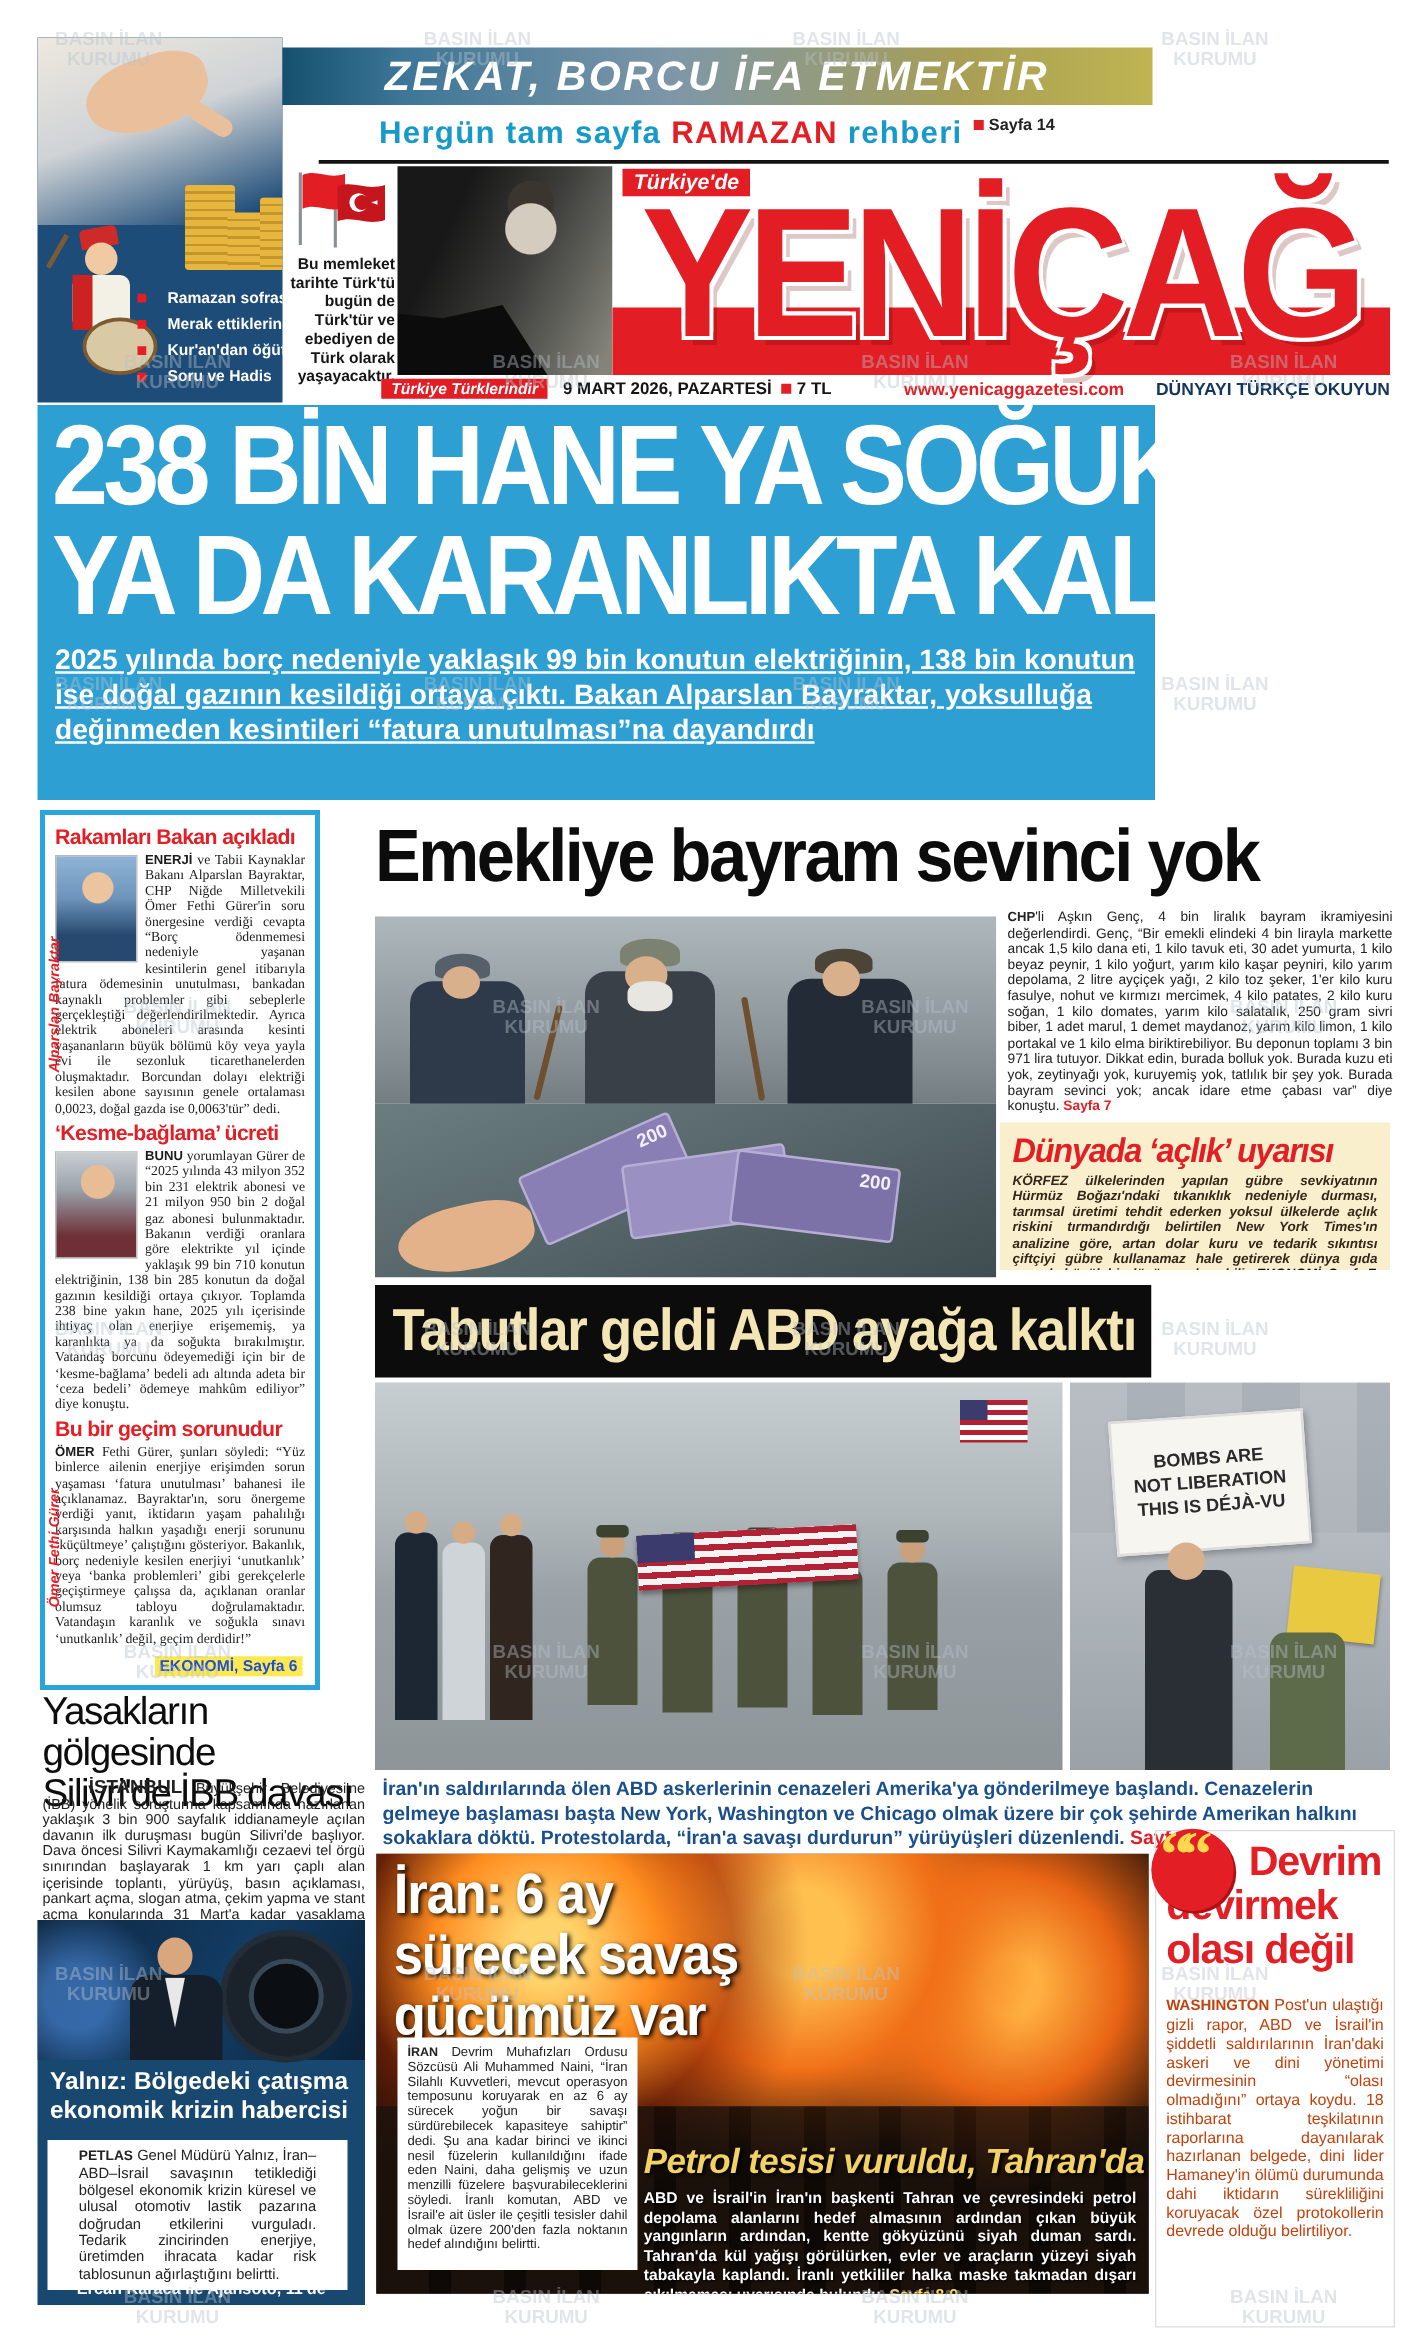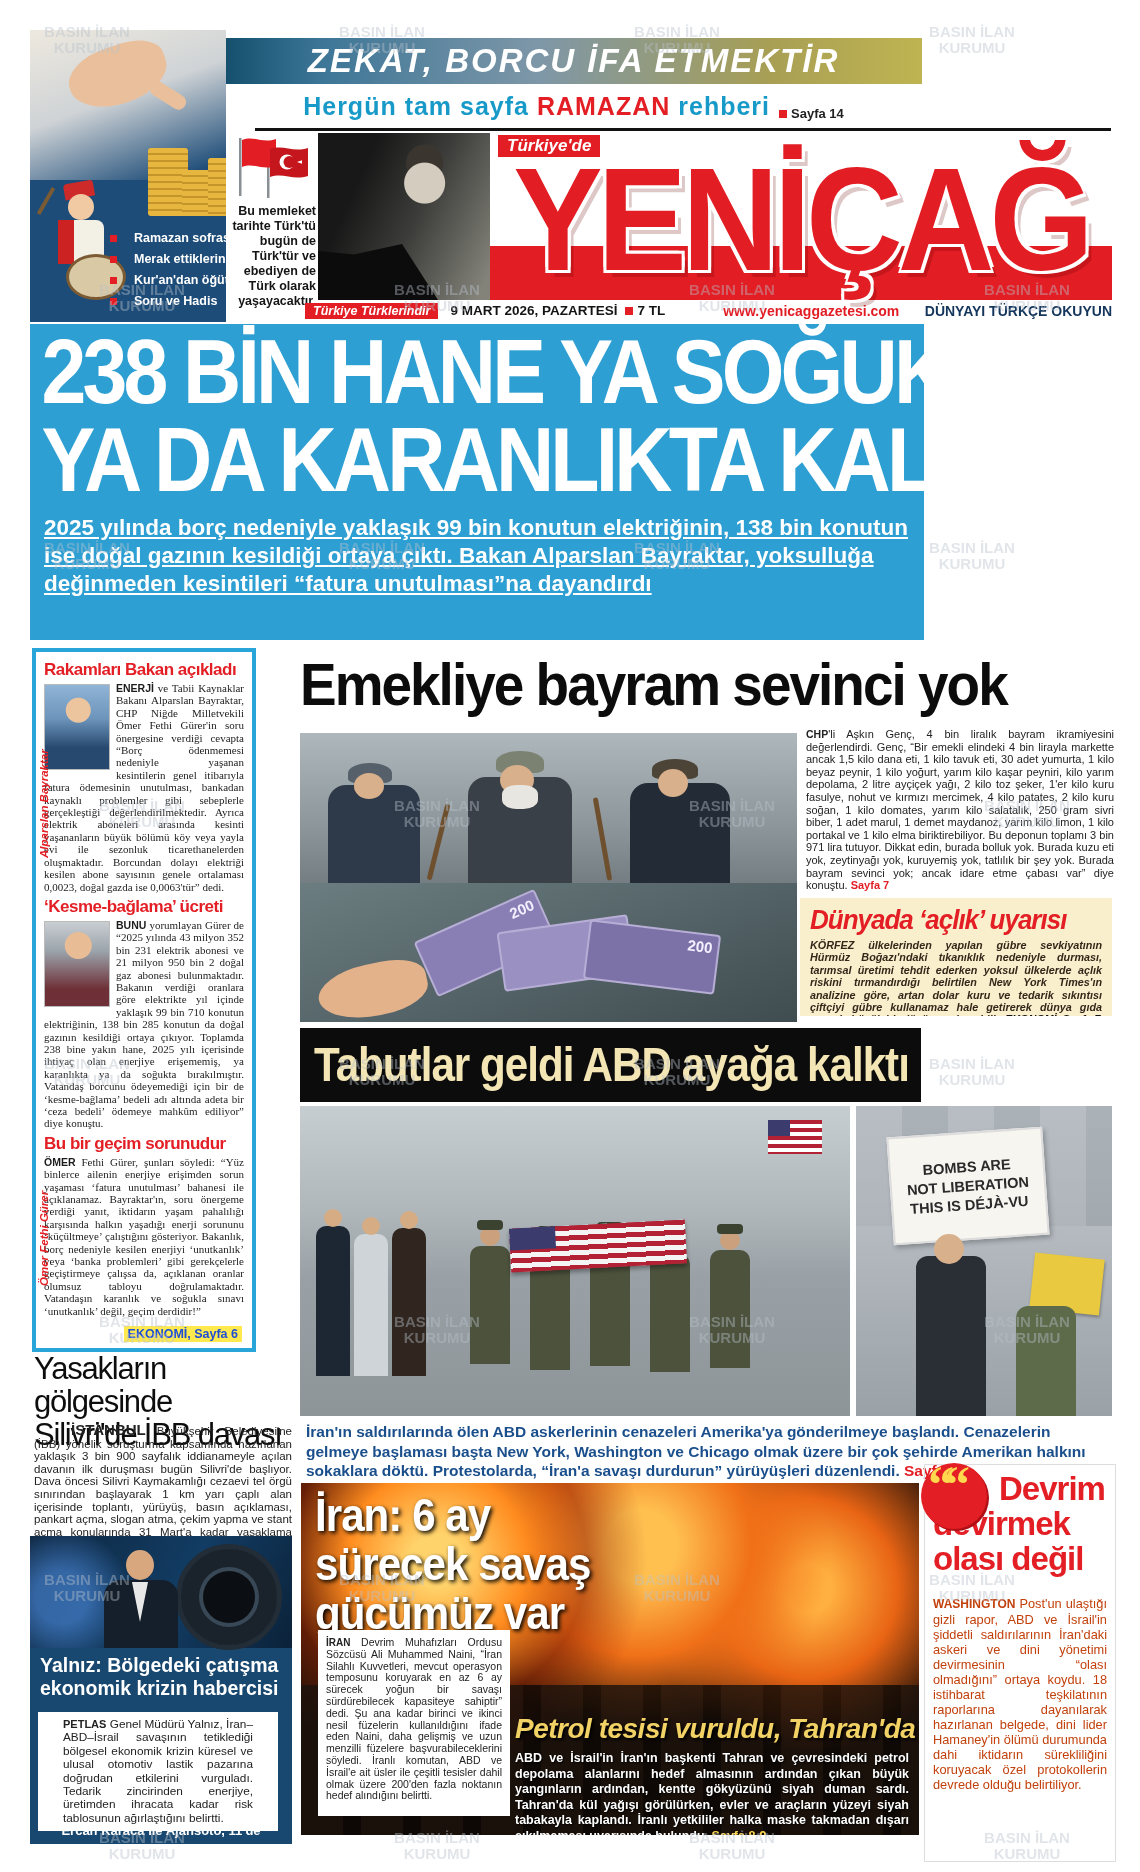--- a/index.html
+++ b/index.html
@@ -9,21 +9,21 @@
 
   
   .wm-layer{position:absolute;inset:0;z-index:60;pointer-events:none;}
   .wm{position:absolute;width:118px;text-align:center;font-weight:bold;font-size:15px;
       line-height:16px;color:#b9c2cc;opacity:.42;}
 
   
   .banner{left:225px;top:38px;width:697px;height:46px;display:flex;align-items:center;justify-content:center;
     background:linear-gradient(90deg,#14506e 0%,#3d7697 14%,#7e97a8 45%,#a89f55 78%,#bfb451 100%);}
   .banner h1{margin:0;color:#fff;font-size:33px;font-style:italic;font-weight:bold;letter-spacing:2px;}
-  .strip{left:225px;top:92px;width:697px;display:flex;align-items:flex-end;justify-content:center;gap:9px;}
+  .strip{left:225px;top:92px;width:697px;display:flex;align-items:flex-start;justify-content:center;gap:9px;}
   .strip .main{font-size:25px;font-weight:bold;color:#189ac9;letter-spacing:1px;}
   .strip .hi{color:#e31e24;}
   .sqr{display:inline-block;width:8px;height:8px;background:#e31e24;margin-right:4px;}
   .strip .pg{font-size:13px;font-weight:bold;color:#222;}
   .rule{left:255px;top:128px;width:856px;height:3px;background:#121212;}
 
   
   .side-box{left:30px;top:30px;width:196px;height:292px;background:#1d4c78;overflow:hidden;}
   .side-sky{position:absolute;left:0;top:0;width:100%;height:150px;
     background:linear-gradient(160deg,#eee9df 0%,#cfd3d6 45%,rgba(29,76,120,0) 92%);}

